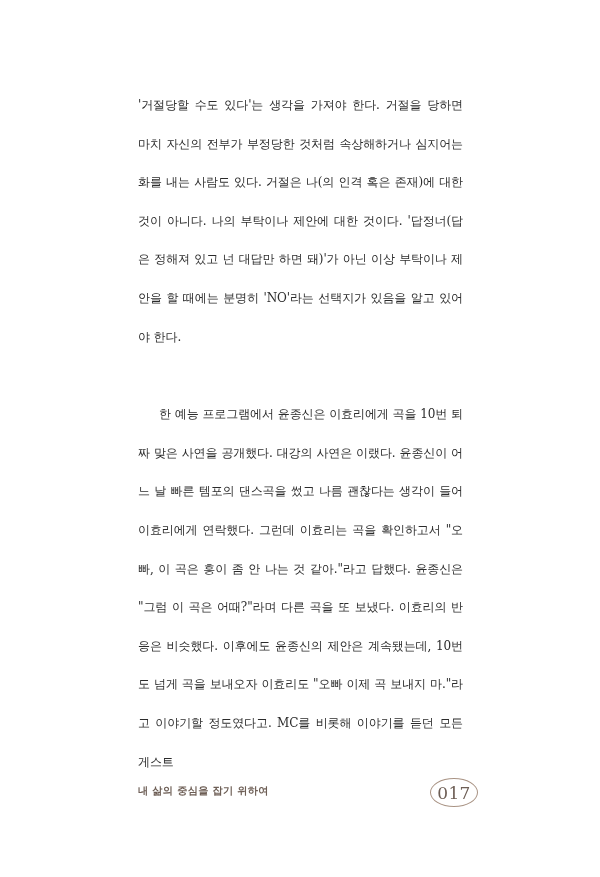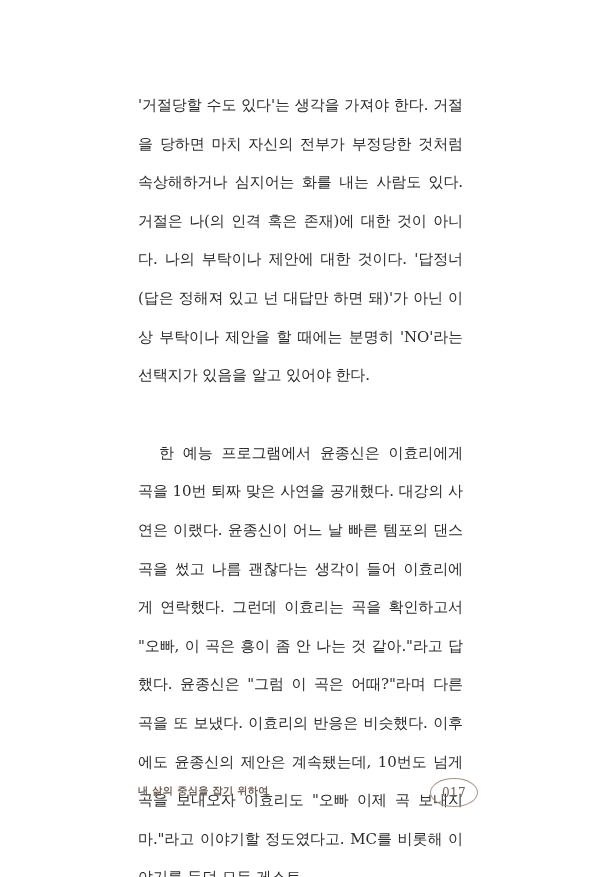--- a/index.html
+++ b/index.html
@@ -19,21 +19,21 @@
   .content {
     position: absolute;
     left: 138px;
     top: 86px;
     width: 325px;
   }
 
   .para {
     margin: 0;
     color: #2b2b2b;
-    font-size: 15px;
+    font-size: 12px;
     line-height: 38.6px;
     text-align: justify;
     text-justify: inter-character;
     word-break: break-all;
     letter-spacing: -0.1px;
     -webkit-font-smoothing: antialiased;
   }
 
   .para.indent {
     text-indent: 21px;
@@ -70,21 +70,21 @@
     width: 48px;
     height: 29px;
     border: 1.2px solid #a99384;
     border-radius: 50%;
     box-sizing: border-box;
     display: flex;
     align-items: center;
     justify-content: center;
   }
   .page-number-badge span {
-    font-size: 12px;
+    font-size: 17px;
     color: #6d5e55;
     letter-spacing: 0.4px;
     font-family: "DejaVu Serif", "Liberation Serif", serif;
   }
 </style>
 </head>
 <body>
 
 <div class="page">
 

